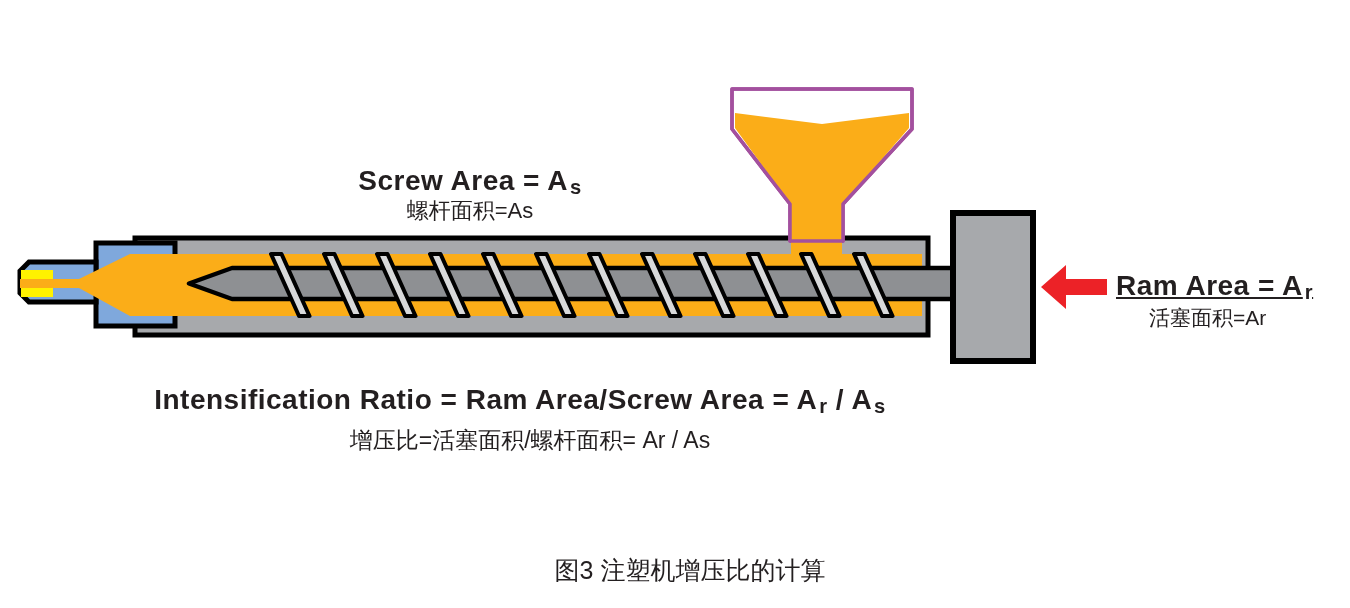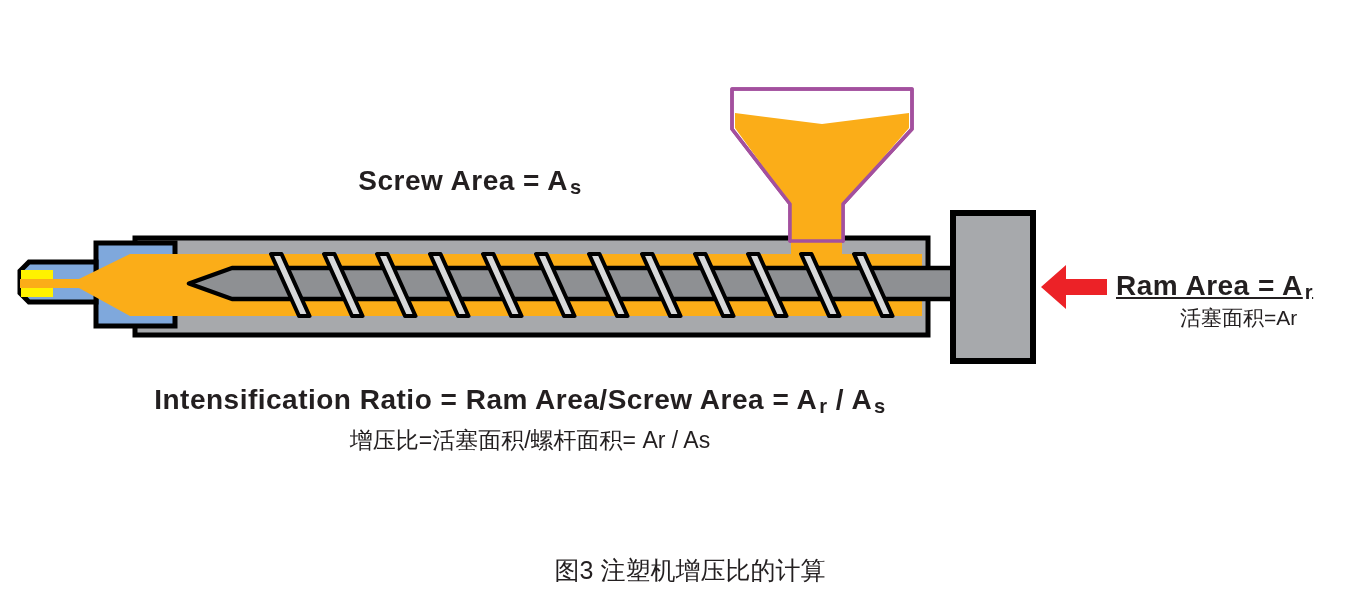--- a/index.html
+++ b/index.html
@@ -35,21 +35,21 @@
   .arrow{fill:var(--arrow-red);}
   
   .lbl{position:absolute;white-space:pre;line-height:1.15;}
   .center{text-align:center;white-space:pre-wrap;}
   .en{font-size:28px;font-weight:600;letter-spacing:.5px;}
   .cn{font-size:21px;font-weight:500;}
   .sub{font-size:.72em;vertical-align:-.22em;margin-left:2px;font-weight:inherit;}
   .screw-label-en{left:250px;top:165px;width:440px;}
   .screw-label-cn{left:250px;top:198px;width:440px;font-size:22px;}
   .ram-label-en{left:1116px;top:270px;text-decoration:underline;}
-  .ram-label-cn{left:1180px;top:306px;}
+  .ram-label-cn{left:1149px;top:306px;}
   .formula-en{left:100px;top:384px;width:840px;font-size:28px;}
   .formula-cn{left:100px;top:427px;width:860px;font-size:23px;}
   .caption{left:440px;top:556px;width:500px;font-size:25px;font-weight:500;text-align:center;}
 </style>
 </head>
 <body>
 
 <div class="canvas">
 
   <svg viewBox="0 0 1350 608" width="1350" height="608">
@@ -88,20 +88,21 @@
       <path class="flight" d="M854,254 h10.5 L892.5,316 h-10.5 Z"></path>
     </g>
 
     <rect class="ram" x="953" y="213" width="80" height="148"></rect>
 
     <path class="arrow" d="M1041,287 L1066,265 V279 H1107 V295 H1066 V309 Z"></path>
   </svg>
 
   <div class="lbl center en screw-label-en"><span>Screw Area = A</span><span class="sub">s</span></div>
 
+  <div class="lbl center cn screw-label-cn">螺杆面积=As</div>
 
   <div class="lbl en ram-label-en"><span>Ram Area = A</span><span class="sub">r</span></div>
 
   <div class="lbl cn ram-label-cn">活塞面积=Ar</div>
 
   <div class="lbl center en formula-en"><span>Intensification Ratio = Ram Area/Screw Area = A</span><span class="sub">r</span><span> / A</span><span class="sub">s</span></div>
 
   <div class="lbl center cn formula-cn">增压比=活塞面积/螺杆面积= Ar / As</div>
 
   <div class="lbl center cn caption">图3 注塑机增压比的计算</div>

